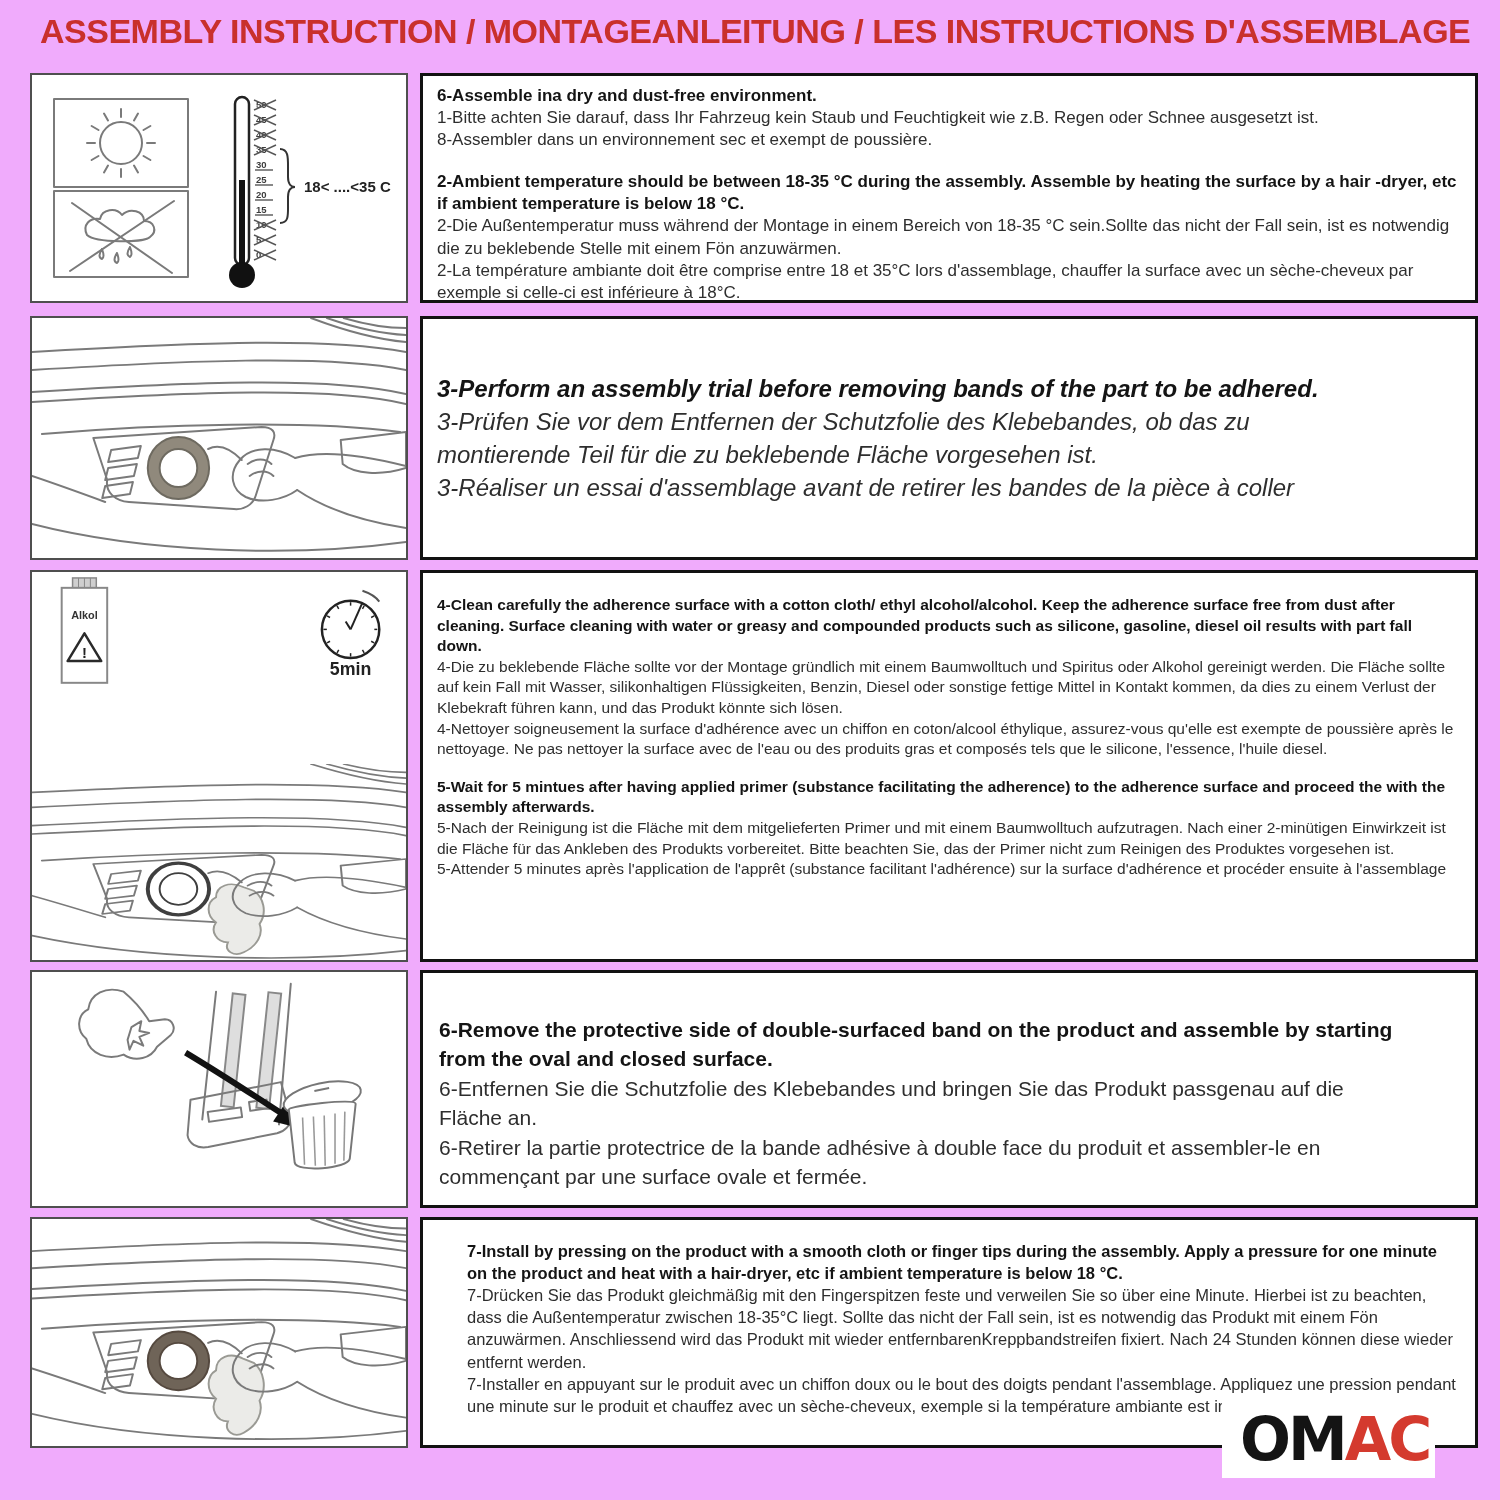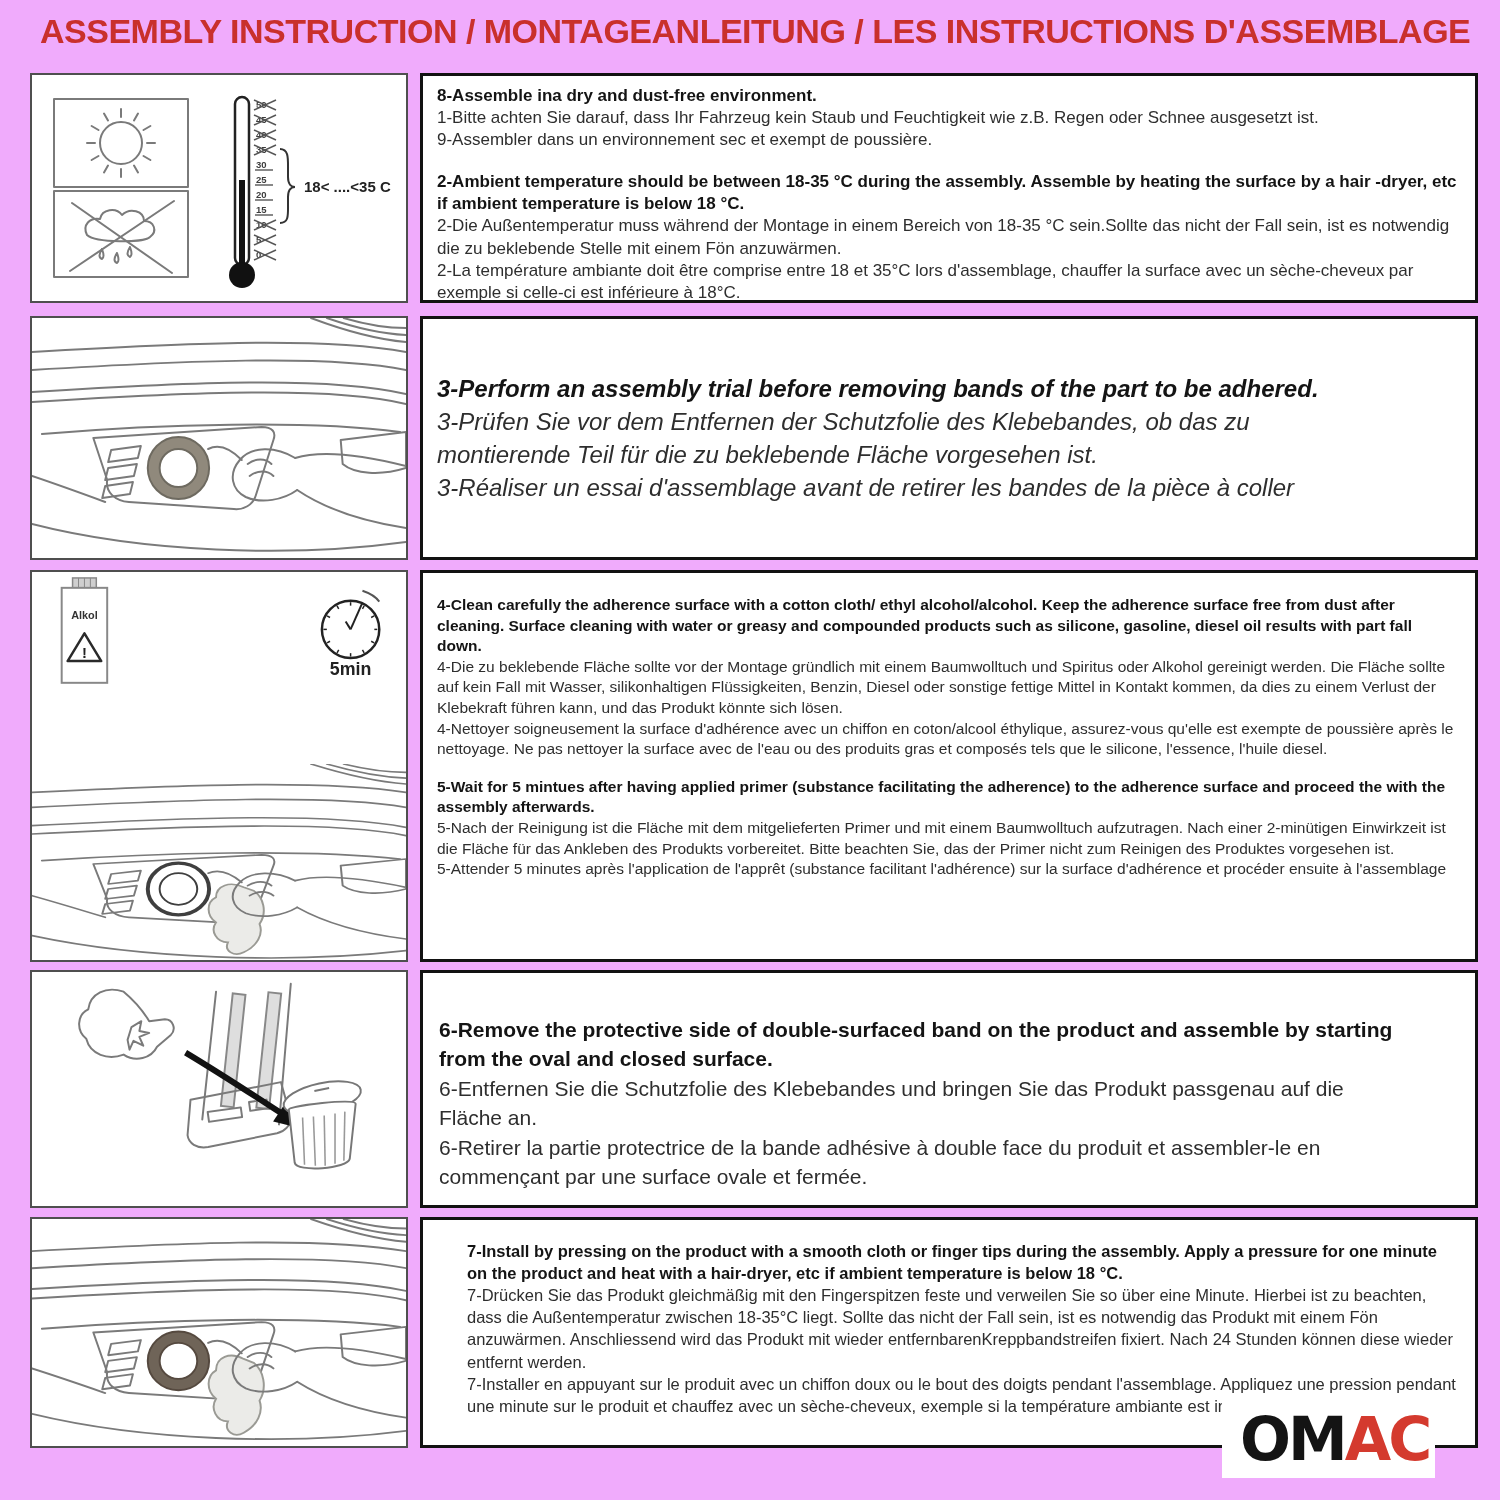--- a/index.html
+++ b/index.html
@@ -128,23 +128,23 @@
             <path d="M 223,110 L 241,110"></path>
           <path d="M 223,125 L 241,125"></path>
             <path d="M 223,140 L 241,140"></path>
         </g>
         <path d="M 248,74 C 257,74 256,84 256,95 L 256,102 C 256,110 260,112 263,112 C 260,112 256,114 256,122 L 256,129 C 256,140 257,148 248,148" stroke="#333" stroke-width="2" fill="none"></path>
         <text x="272" y="117" font-size="15" font-weight="bold" fill="#222">18&lt; ....&lt;35 C</text>
       </g>
     </svg>
   </div>
   <div class="rbox t1" style="top:73px;height:230px;">
-    <p class="para b">8-Assemble ina dry and dust-free environment.</p>
+    <p class="para b">6-Assemble ina dry and dust-free environment.</p>
     <p class="para">1-Bitte achten Sie darauf, dass Ihr Fahrzeug kein Staub und Feuchtigkeit wie z.B. Regen oder Schnee ausgesetzt ist.</p>
-    <p class="para">9-Assembler dans un environnement sec et exempt de poussière.</p>
+    <p class="para">8-Assembler dans un environnement sec et exempt de poussière.</p>
     <p class="para b gap">2-Ambient temperature should be between 18-35 °C  during the assembly. Assemble by heating the surface by a hair -dryer, etc if ambient temperature is below 18 °C.</p>
     <p class="para">2-Die Außentemperatur muss während der Montage in einem Bereich von 18-35 °C  sein.Sollte das nicht der Fall sein, ist es notwendig die zu beklebende Stelle mit einem Fön anzuwärmen.</p>
     <p class="para">2-La température ambiante doit être comprise entre 18 et 35°C lors d'assemblage, chauffer la surface avec un sèche-cheveux par exemple si celle-ci est inférieure à 18°C.</p>
   </div>
 
   <div class="lbox" style="top:316px;height:244px;">
     <svg width="374" height="240" viewBox="0 0 378 240" preserveAspectRatio="none">
       <use href="#carBack"></use>
       <g>
         <circle cx="148" cy="150" r="31" fill="#90897c" stroke="#6e6a60" stroke-width="2"></circle>

